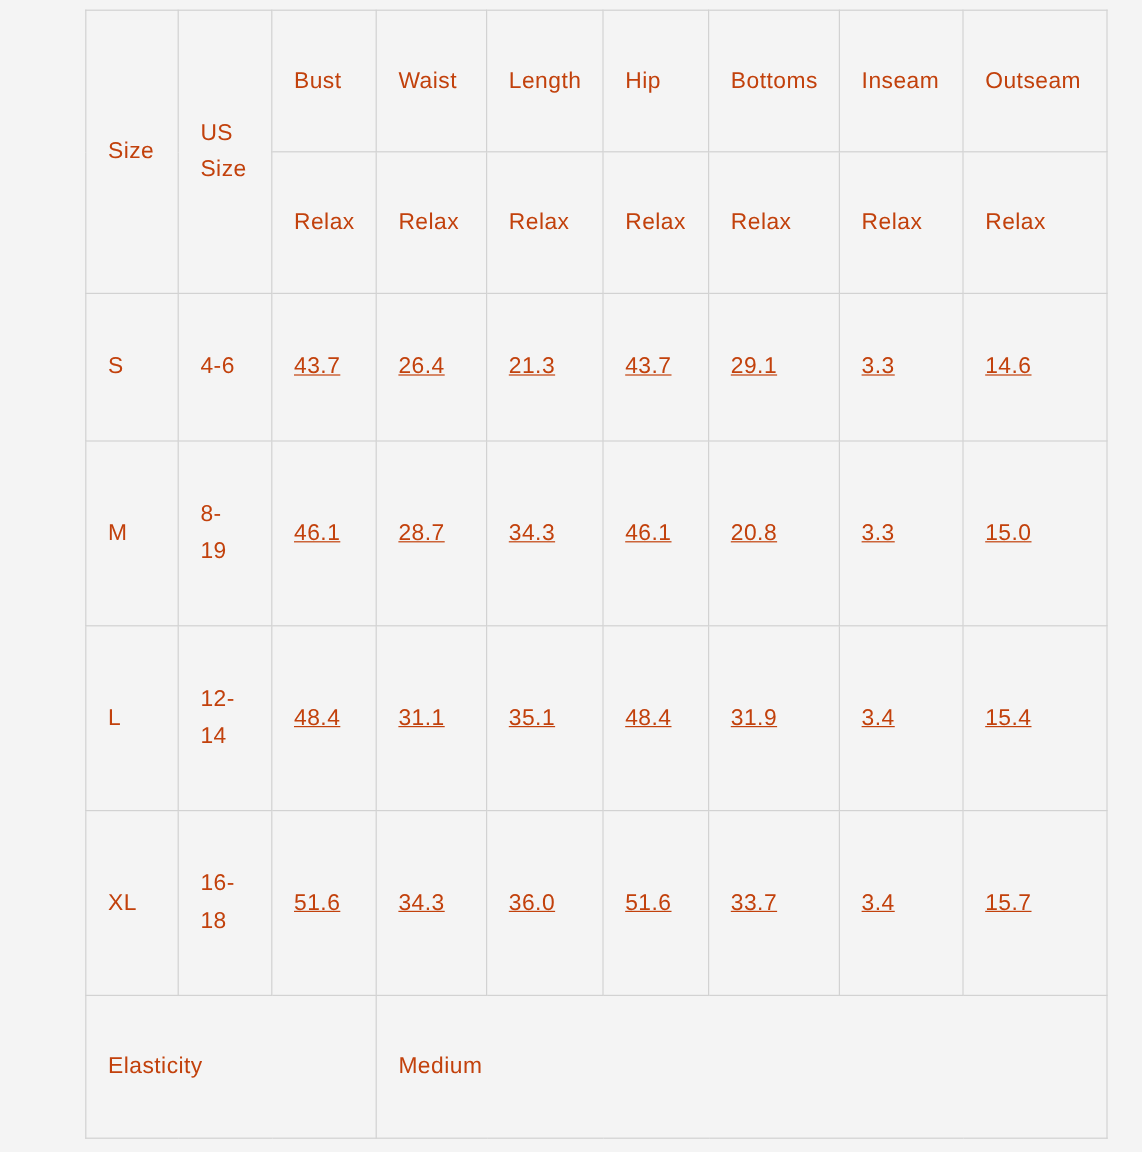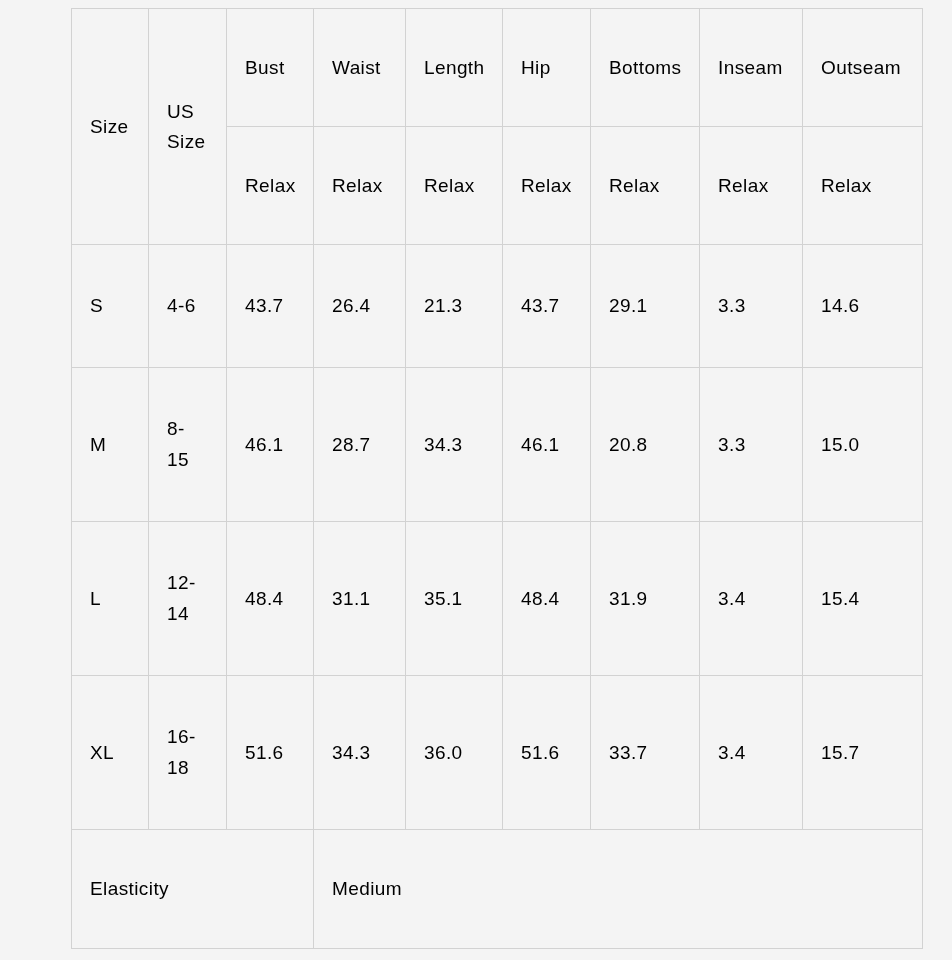--- a/index.html
+++ b/index.html
@@ -24,21 +24,21 @@
     left: 71px;
     top: 8px;
     width: 851px;
     border-collapse: collapse;
     table-layout: fixed;
     background: #f4f4f4;
   }
   .size-table td,
   .size-table th {
     border: 1px solid #d2d2d2;
-    color: #000000;
+    color: #c2410c;
     font-weight: 400;
     font-size: 19px;
     text-align: left;
     vertical-align: middle;
     padding: 0 18px;
     letter-spacing: 0.4px;
     background: #f4f4f4;
   }
   
   col.c-size     { width: 77px; }
@@ -60,21 +60,21 @@
   .col-head-label,
   .sub-head-label {
     display: block;
     line-height: 1.55;
   }
   .size-head,
   .ussize-head {
     display: block;
     line-height: 1.55;
   }
-  .measure-cell { white-space: nowrap; }
+  .measure-cell { white-space: nowrap; text-decoration: underline; }
   .ussize-cell { line-height: 1.6; }
 </style>
 </head>
 <body>
 
 <div class="page">
 
   <table class="size-table">
     <colgroup>
       <col class="c-size">
@@ -155,21 +155,21 @@
         <td class="measure-cell">43.7</td>
         <td class="measure-cell">29.1</td>
         <td class="measure-cell">3.3</td>
         <td class="measure-cell">14.6</td>
       </tr>
 
       <tr class="data-row row-m">
         <td>M</td>
         <td class="ussize-cell">
           <span>8-</span><br>
-          <span>15</span>
+          <span>19</span>
         </td>
         <td class="measure-cell">46.1</td>
         <td class="measure-cell">28.7</td>
         <td class="measure-cell">34.3</td>
         <td class="measure-cell">46.1</td>
         <td class="measure-cell">20.8</td>
         <td class="measure-cell">3.3</td>
         <td class="measure-cell">15.0</td>
       </tr>
 

